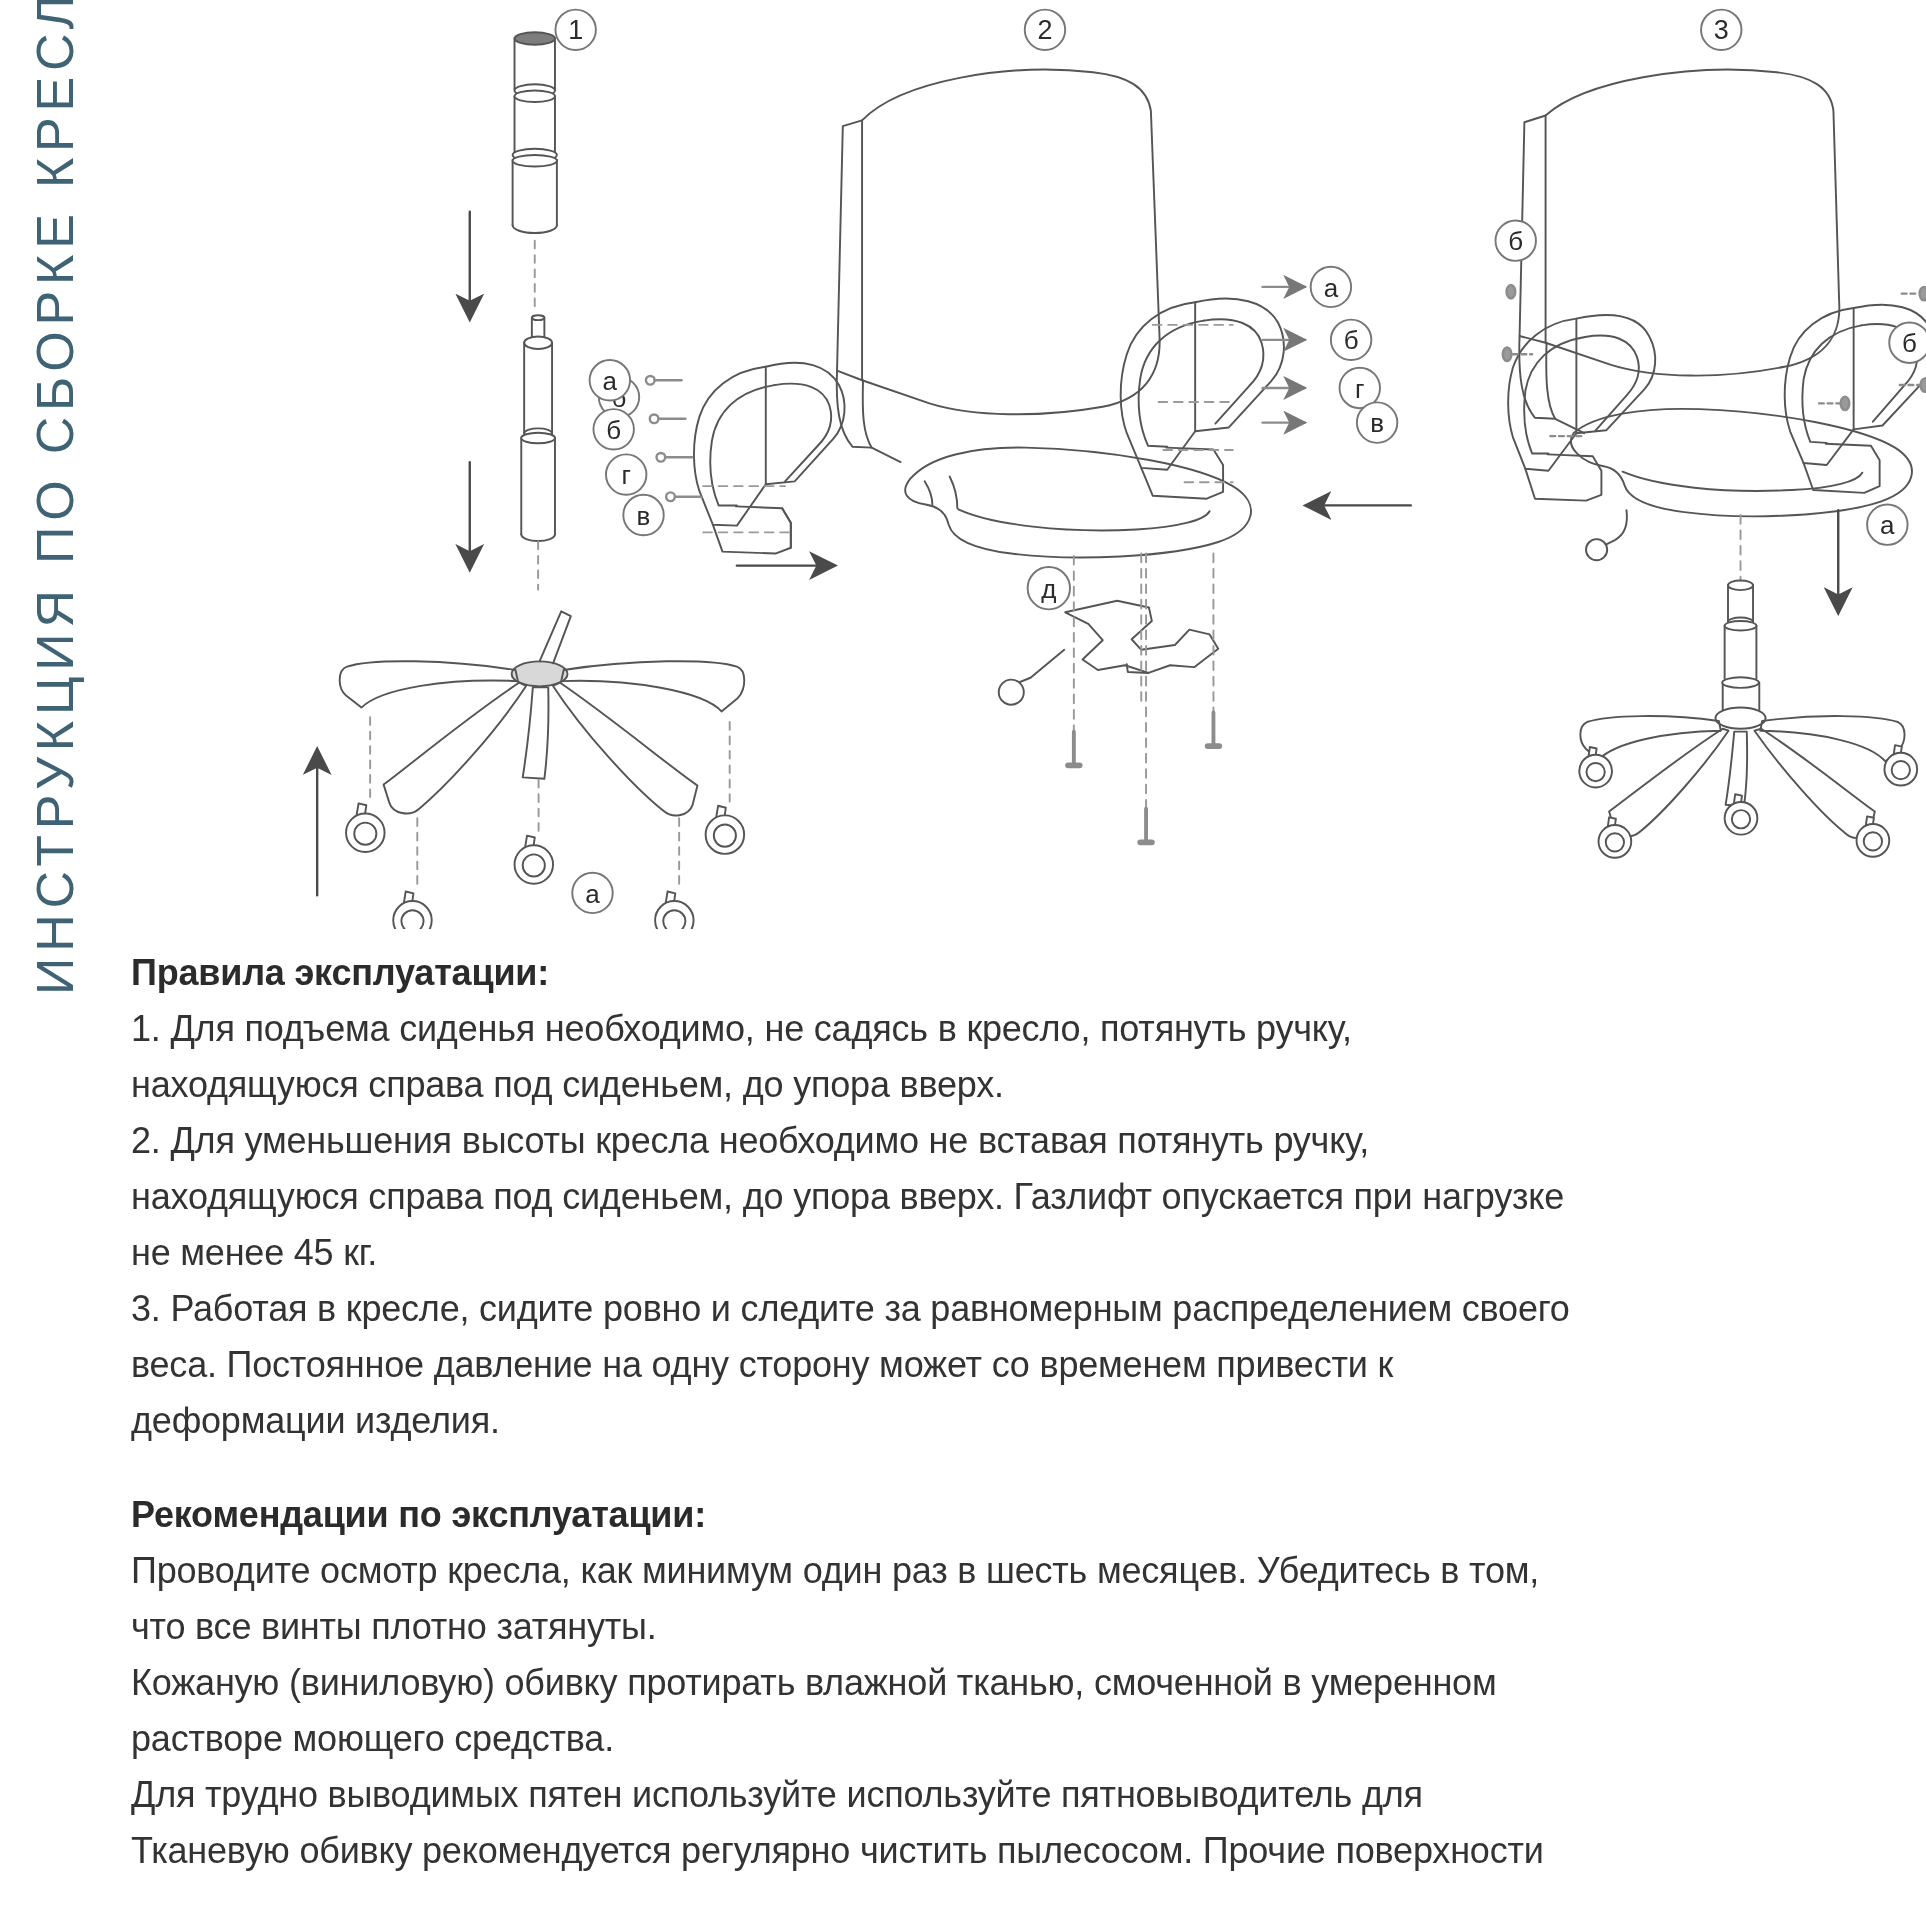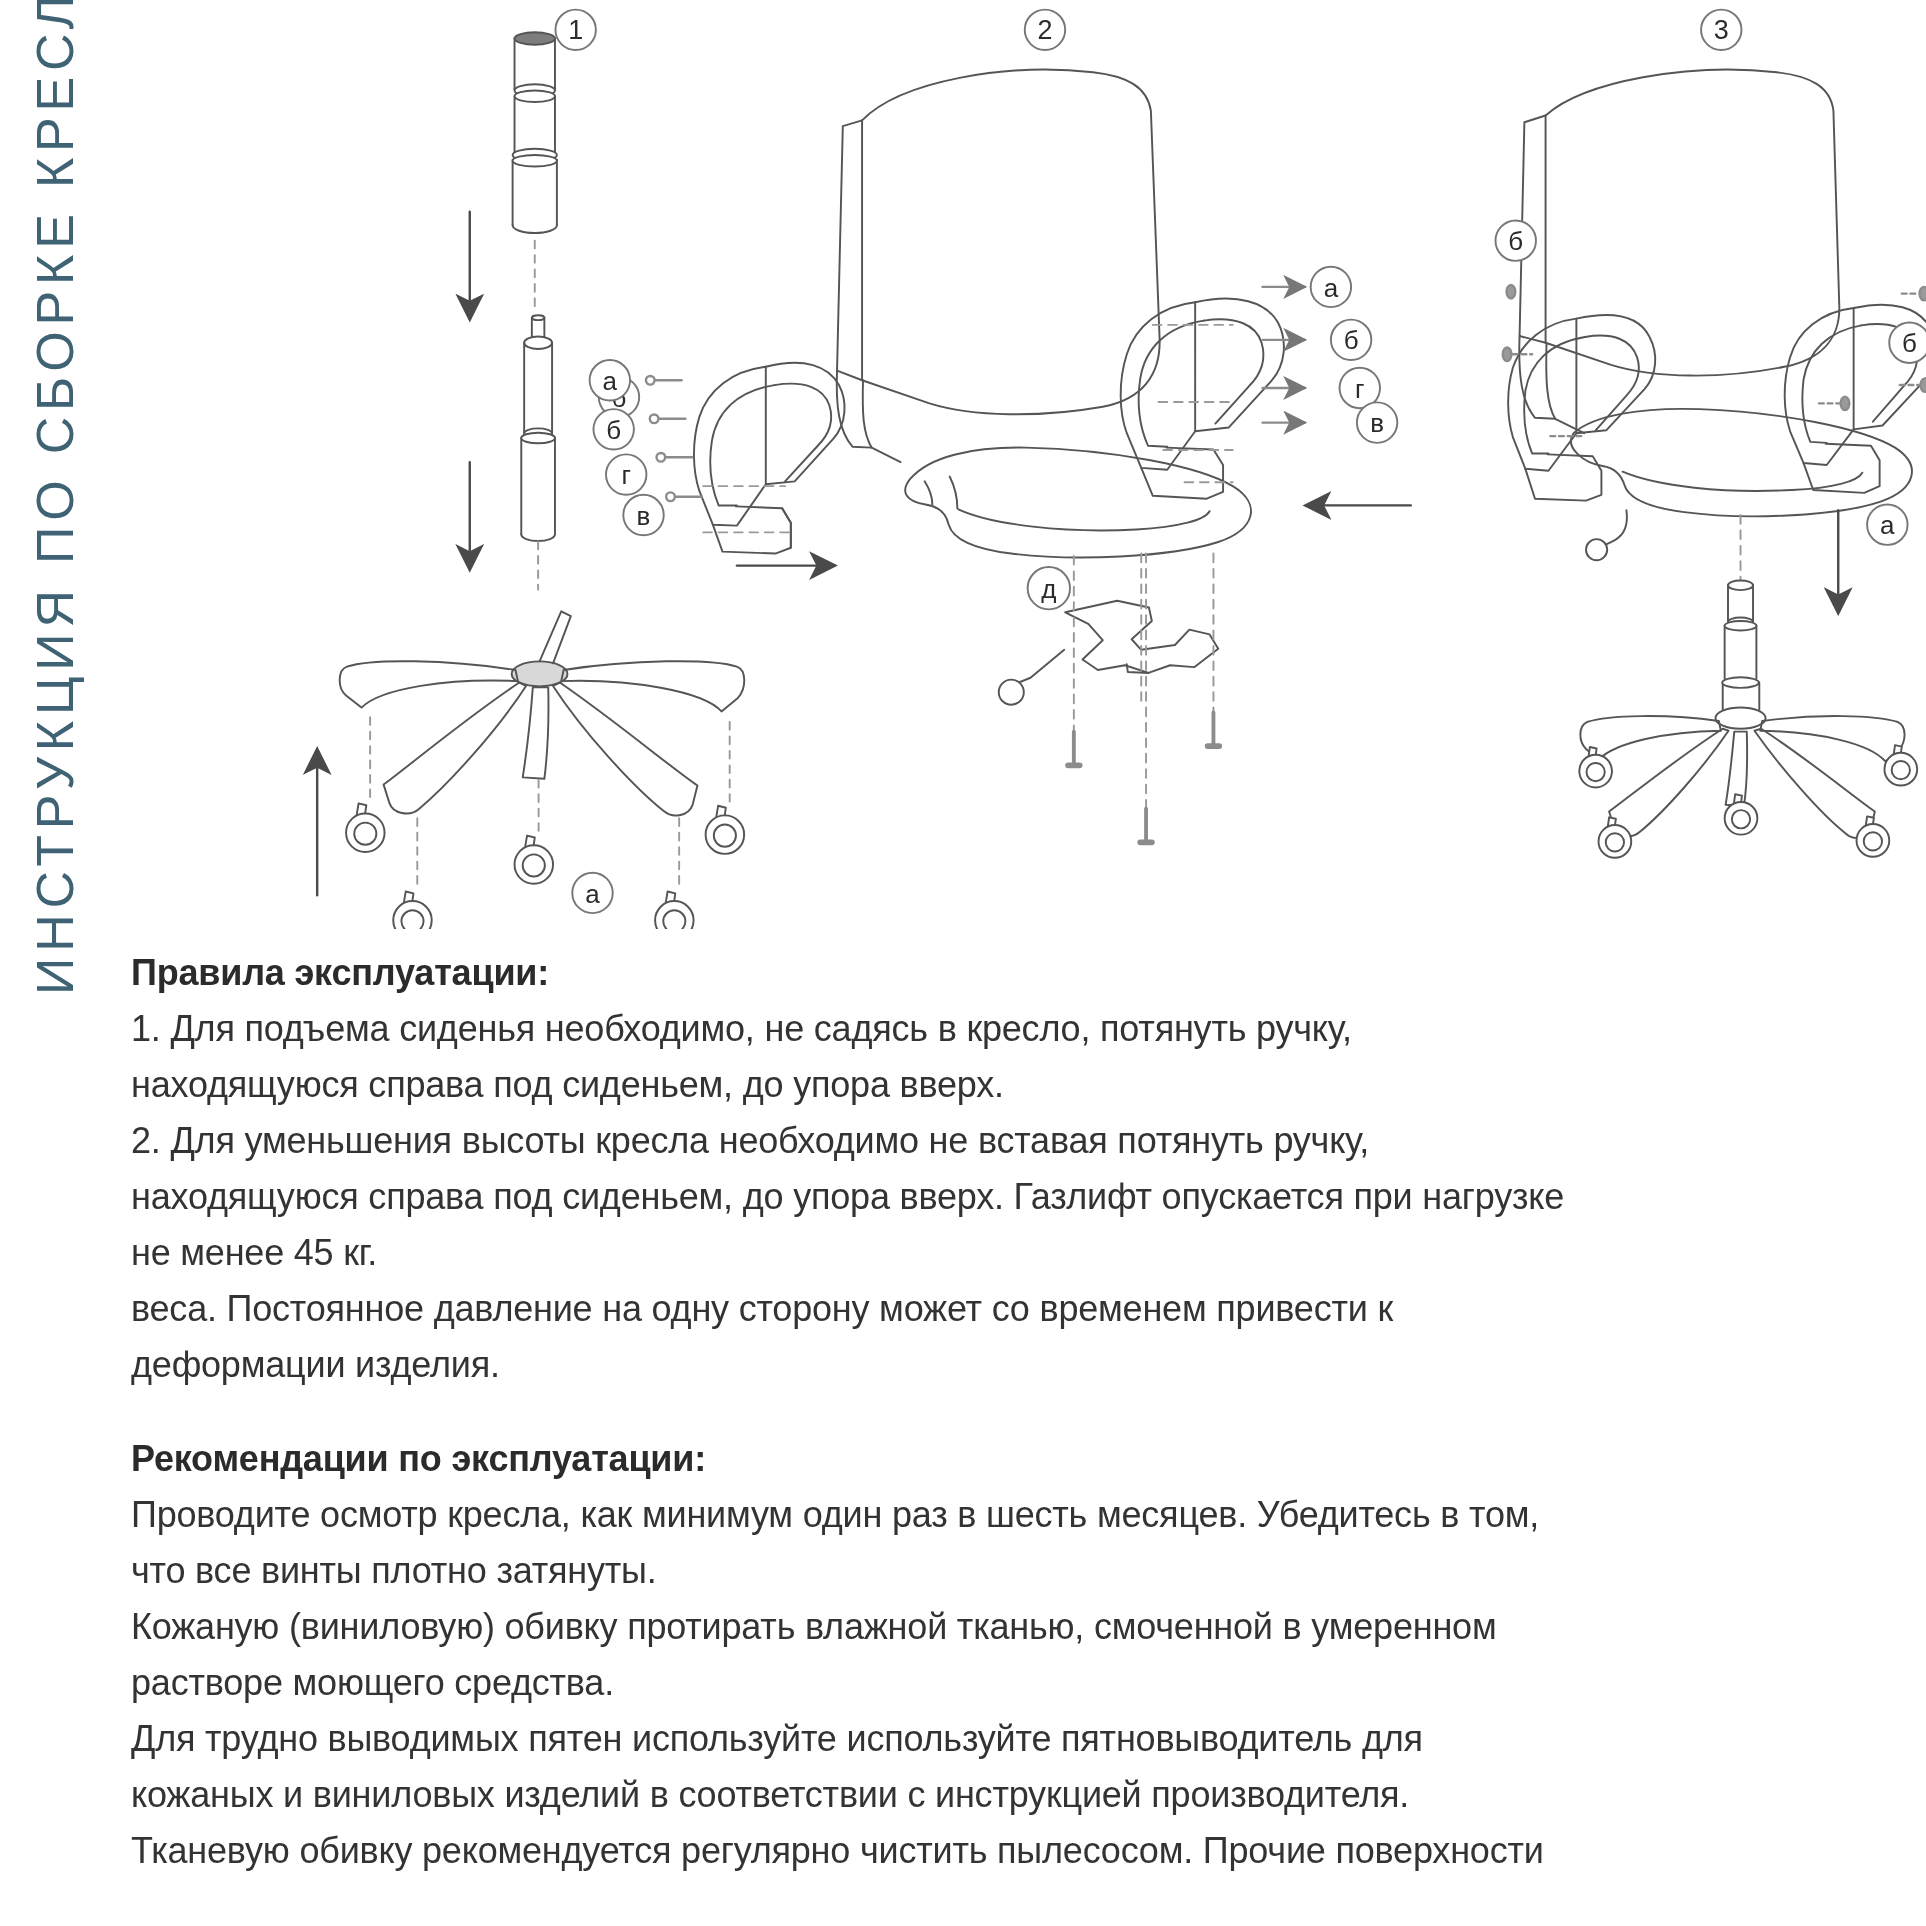--- a/index.html
+++ b/index.html
@@ -432,31 +432,31 @@
 
 <div id="body-text">
 
   <div>
     <p class="para-head">Правила эксплуатации:</p>
     <p class="para-line">1. Для подъема сиденья необходимо, не садясь в кресло, потянуть ручку,</p>
     <p class="para-line">находящуюся справа под сиденьем, до упора вверх.</p>
     <p class="para-line">2. Для уменьшения высоты кресла необходимо не вставая потянуть ручку,</p>
     <p class="para-line">находящуюся справа под сиденьем, до упора вверх. Газлифт опускается при нагрузке</p>
     <p class="para-line">не менее 45 кг.</p>
+    <p class="para-line">3. Работая в кресле, сидите ровно и следите за равномерным распределением своего</p>
     <p class="para-line">веса. Постоянное давление на одну сторону может со временем привести к</p>
     <p class="para-line">деформации изделия.</p>
   </div>
 
   <div class="block-gap"></div>
 
   <div>
     <p class="para-head">Рекомендации по эксплуатации:</p>
     <p class="para-line">Проводите осмотр кресла, как минимум один раз в шесть месяцев. Убедитесь в том,</p>
     <p class="para-line">что все винты плотно затянуты.</p>
     <p class="para-line">Кожаную (виниловую) обивку протирать влажной тканью, смоченной в умеренном</p>
     <p class="para-line">растворе моющего средства.</p>
     <p class="para-line">Для трудно выводимых пятен используйте используйте пятновыводитель для</p>
-    <p class="para-line">кожаных и виниловых изделий в соответствии с инструкцией производителя.</p>
     <p class="para-line">Тканевую обивку рекомендуется регулярно чистить пылесосом. Прочие поверхности</p>
   </div>
 
 </div>
 
 
 </body></html>

